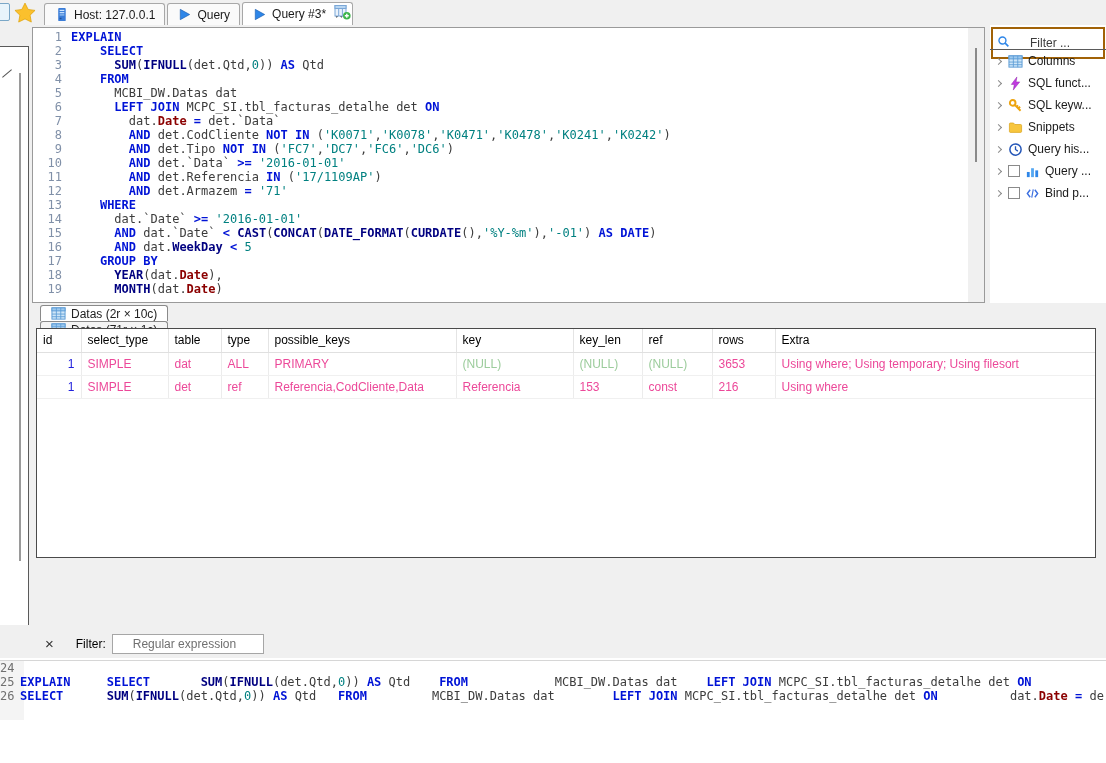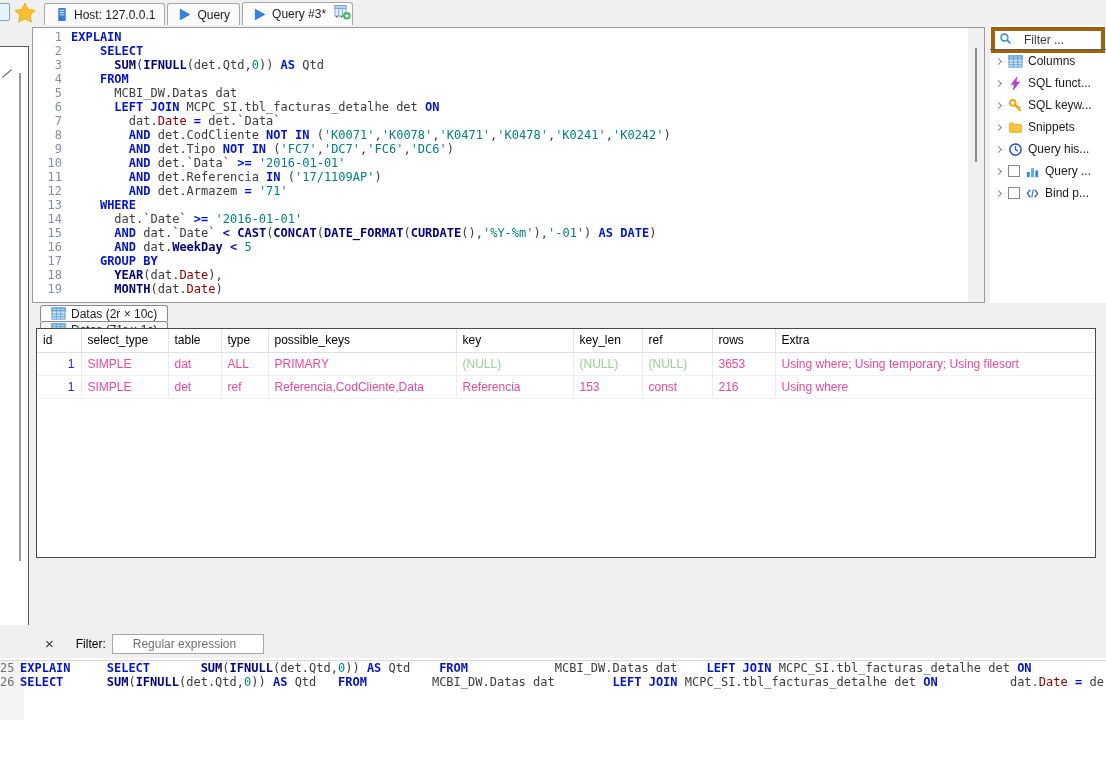--- a/index.html
+++ b/index.html
@@ -42,28 +42,28 @@
     font-family:"DejaVu Sans Mono", monospace; font-size:12px; white-space:pre; }
   .cline .lnum { width:38px; text-align:right; padding-right:9px; color:#8090a8; flex:none; }
   .cline .ltext { white-space:pre; }
   .edit-scroll { position:absolute; right:0; top:0; width:16px; height:100%; background:#f0f0f0; }
   .edit-scroll .vthumb { position:absolute; left:7px; top:20px; width:2px; height:114px; background:#8a8a8a; }
 
   .tk-kw { color:#0013d6; font-weight:bold; }
   .tk-fn { color:#000080; font-weight:bold; }
   .tk-str{ color:#008080;text-align:right; }
   .tk-num{ color:#008080; }
-  .tk-dt { color:#8b0000; font-weight:normal;margin-top:28px; }
+  .tk-dt { color:#8b0000; font-weight:bold;margin-top:28px; }
   .tk-pl { color:#3c3c3c; }
   .tk-cmt{ color:#808080; font-style:italic; }
 
   
   .sidebar { position:absolute; left:990px; top:25px; width:116px; height:278px; background:#ffffff; }
-  .sb-filter { position:absolute; left:1px; top:2px; width:114px; height:26px;
-    background:#fff; border:4px solid #a16207; display:flex; align-items:center; padding:0 4px; gap:12px; }
+  .sb-filter { position:absolute; left:1px; top:2px; width:114px; height:32px;
+    background:#fff; border:2px solid #a16207; display:flex; align-items:center; padding:0 4px; gap:20px; }
   .sb-filter svg { width:13px; height:13px; flex:none; }
   .sb-filter .ph { color:#3c3c3c; }
   .sb-tree { position:absolute; left:0; top:24px; width:116px; height:254px;
     border-top:1px solid #5a5a5a; overflow:hidden; }
   .tree-item { height:22px; display:flex; align-items:center; padding-left:6px; gap:5px; cursor:default; }
   .chev { width:5px; height:5px; border-right:1.5px solid #8a8a8a; border-bottom:1.5px solid #8a8a8a;
     transform:rotate(-45deg); flex:none; margin-right:2px; }
   .cb { width:12px; height:12px; background:#fff; border:1px solid #8a8a8a; flex:none; }
   .tree-item .icon { width:15px; height:15px; flex:none; }
   .tree-item .icon svg { width:15px; height:15px; display:block; }
@@ -350,16 +350,17 @@
 
 <div class="filter-bar">
   <span class="fclose">×</span>
   <span class="flabel">Filter:</span>
   <input type="text" placeholder="Regular expression" style="">
 </div>
 
 <div class="log-panel">
   <div class="log-gutter-bg"></div>
   <div>
+      <div class="cline"><span class="lnum">24</span><span class="ltext"></span></div>
       <div class="cline"><span class="lnum">25</span><span class="ltext"><span class="tk-kw">EXPLAIN</span><span class="tk-pl">     </span><span class="tk-kw">SELECT</span><span class="tk-pl">       </span><span class="tk-fn">SUM</span><span class="tk-pl">(</span><span class="tk-fn">IFNULL</span><span class="tk-pl">(det.Qtd,</span><span class="tk-num">0</span><span class="tk-pl">)) </span><span class="tk-kw">AS</span><span class="tk-pl"> Qtd    </span><span class="tk-kw">FROM</span><span class="tk-pl">            MCBI_DW.Datas dat    </span><span class="tk-kw">LEFT JOIN</span><span class="tk-pl"> MCPC_SI.tbl_facturas_detalhe det </span><span class="tk-kw">ON</span></span></div>
       <div class="cline"><span class="lnum">26</span><span class="ltext"><span class="tk-kw">SELECT</span><span class="tk-pl">      </span><span class="tk-fn">SUM</span><span class="tk-pl">(</span><span class="tk-fn">IFNULL</span><span class="tk-pl">(det.Qtd,</span><span class="tk-num">0</span><span class="tk-pl">)) </span><span class="tk-kw">AS</span><span class="tk-pl"> Qtd   </span><span class="tk-kw">FROM</span><span class="tk-pl">         MCBI_DW.Datas dat        </span><span class="tk-kw">LEFT JOIN</span><span class="tk-pl"> MCPC_SI.tbl_facturas_detalhe det </span><span class="tk-kw">ON</span><span class="tk-pl">          dat.</span><span class="tk-dt">Date</span><span class="tk-pl"> </span><span class="tk-kw">=</span><span class="tk-pl"> de</span></span></div>
     </div>
 </div>
 
 </body></html>

